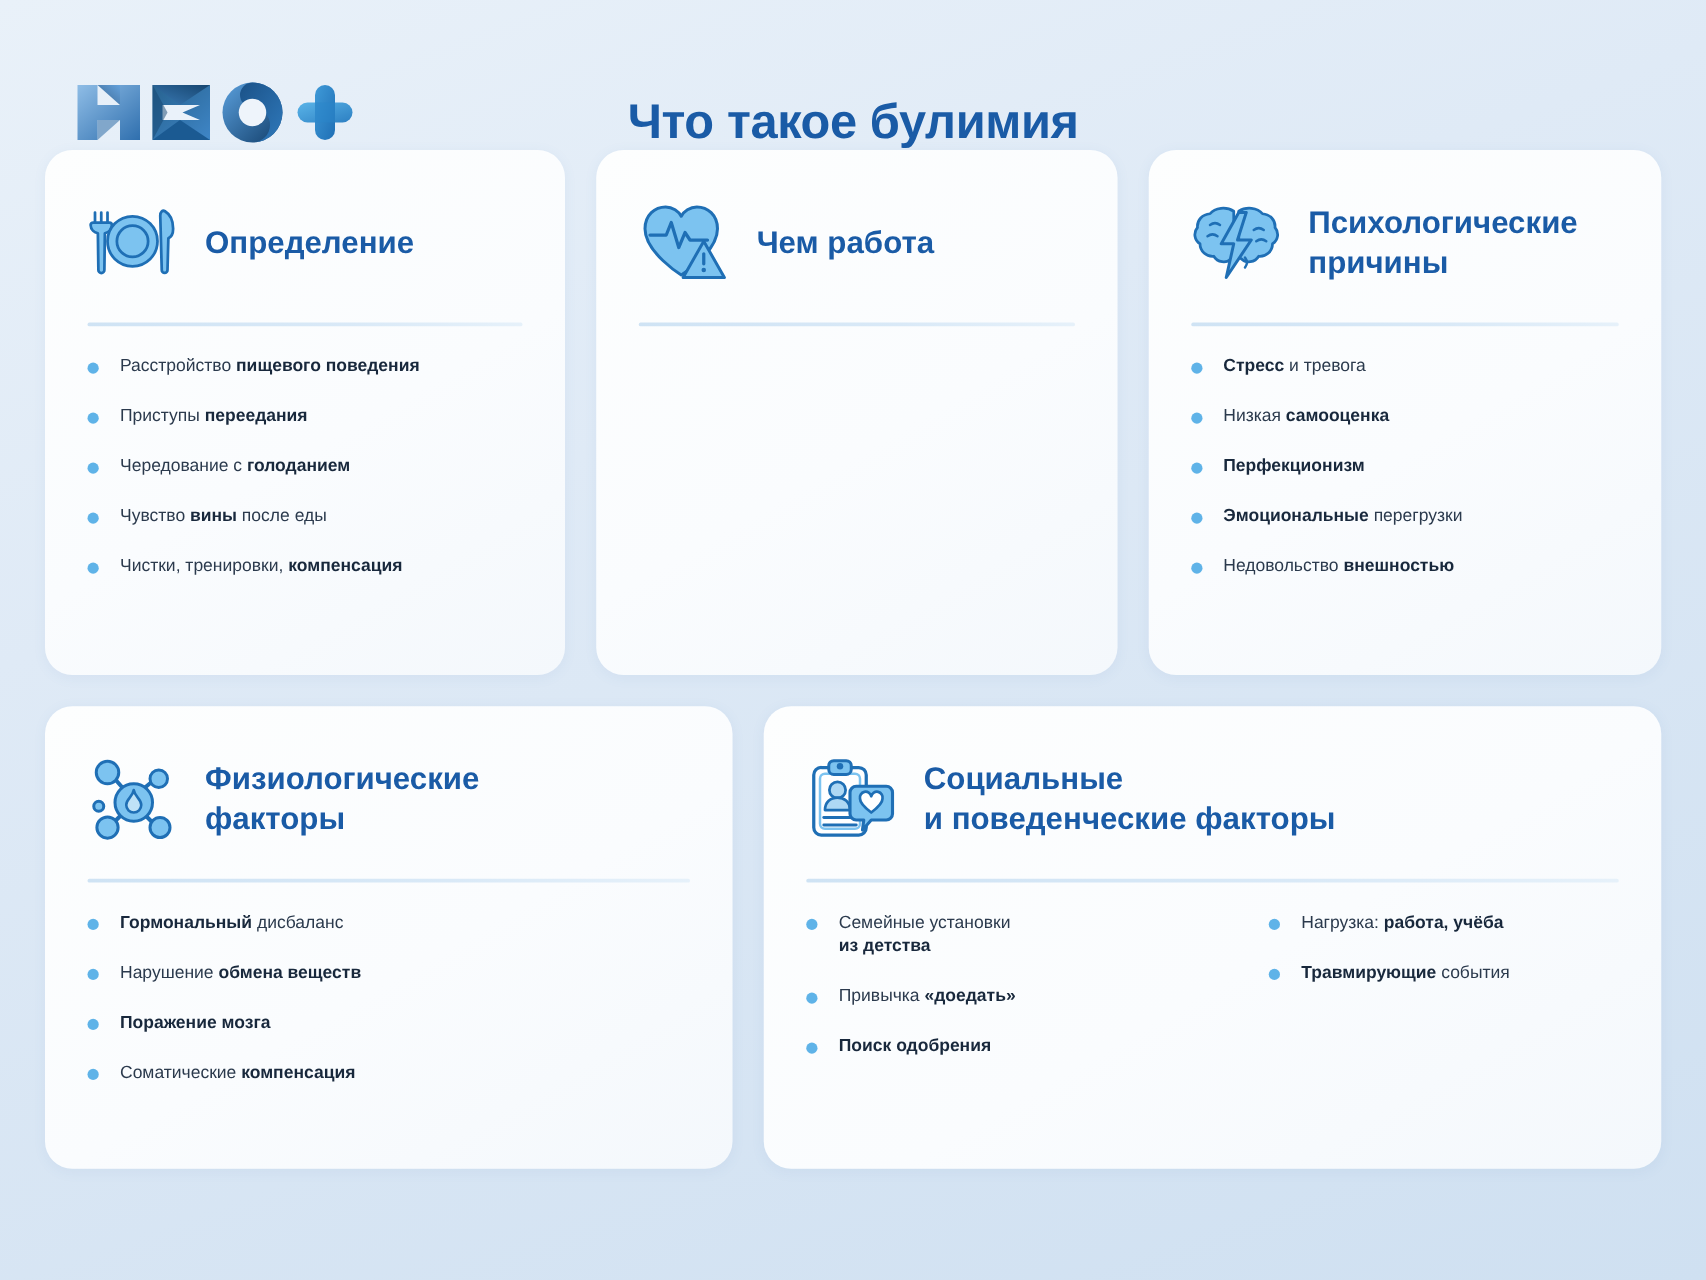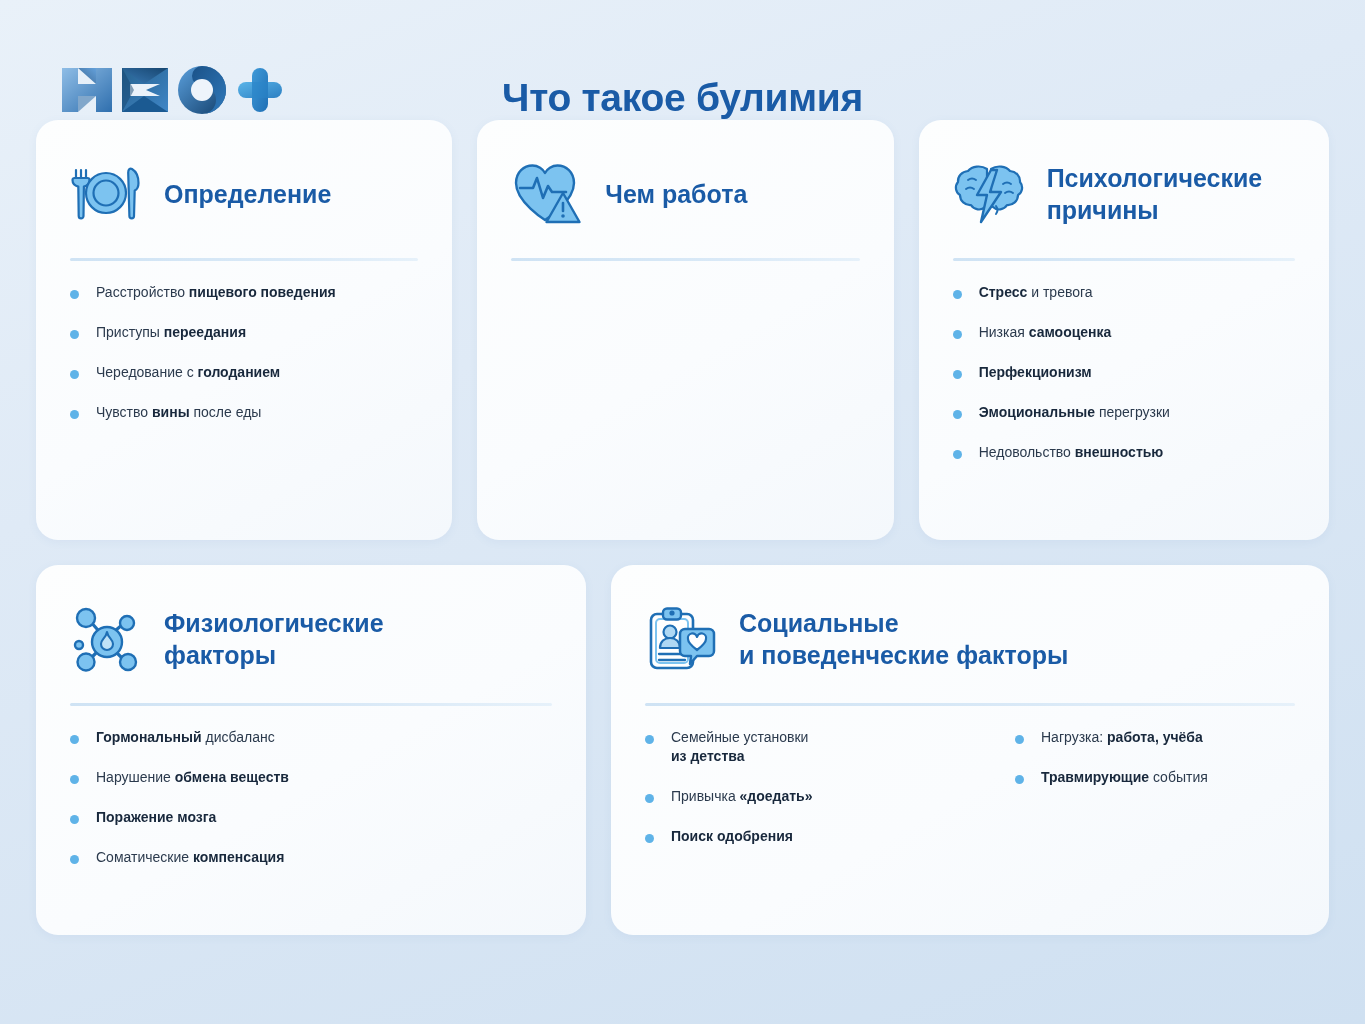--- a/index.html
+++ b/index.html
@@ -209,20 +209,21 @@
           </svg>
         </div>
         <div class="card-title">Определение</div>
       </div>
       <div class="divider"></div>
       <ul class="bullets">
           <li>Расстройство <b>пищевого поведения</b></li>
           <li>Приступы <b>переедания</b></li>
           <li>Чередование с <b>голоданием</b></li>
           <li>Чувство <b>вины</b> после еды</li>
+          <li>Чистки, тренировки, <b>компенсация</b></li>
         </ul>
     </div>
 
     <div class="card card-danger">
       <div class="card-head">
         <div class="card-icon">
           <svg width="72" height="66" viewBox="0 0 72 66" aria-hidden="true">
             <path d="M34 59 C34 59 5 41 5 22 C5 11 13 4.5 21.5 4.5 C27 4.5 32 8 34 12 C36 8 41 4.5 46.5 4.5 C55 4.5 63 11 63 22 C63 41 34 59 34 59 Z" fill="#7cc3f0" stroke="#1f6fb5" stroke-width="2.4" stroke-linejoin="round"></path>
             <path d="M9 27 h13 l4 -10 l6 20 l5 -12 l4 6 h14" fill="none" stroke="#1f6fb5" stroke-width="2.6" stroke-linecap="round" stroke-linejoin="round"></path>
             <path d="M52 32 L68.5 61 H35.5 Z" fill="#7cc3f0" stroke="#1f6fb5" stroke-width="2.4" stroke-linejoin="round"></path>

